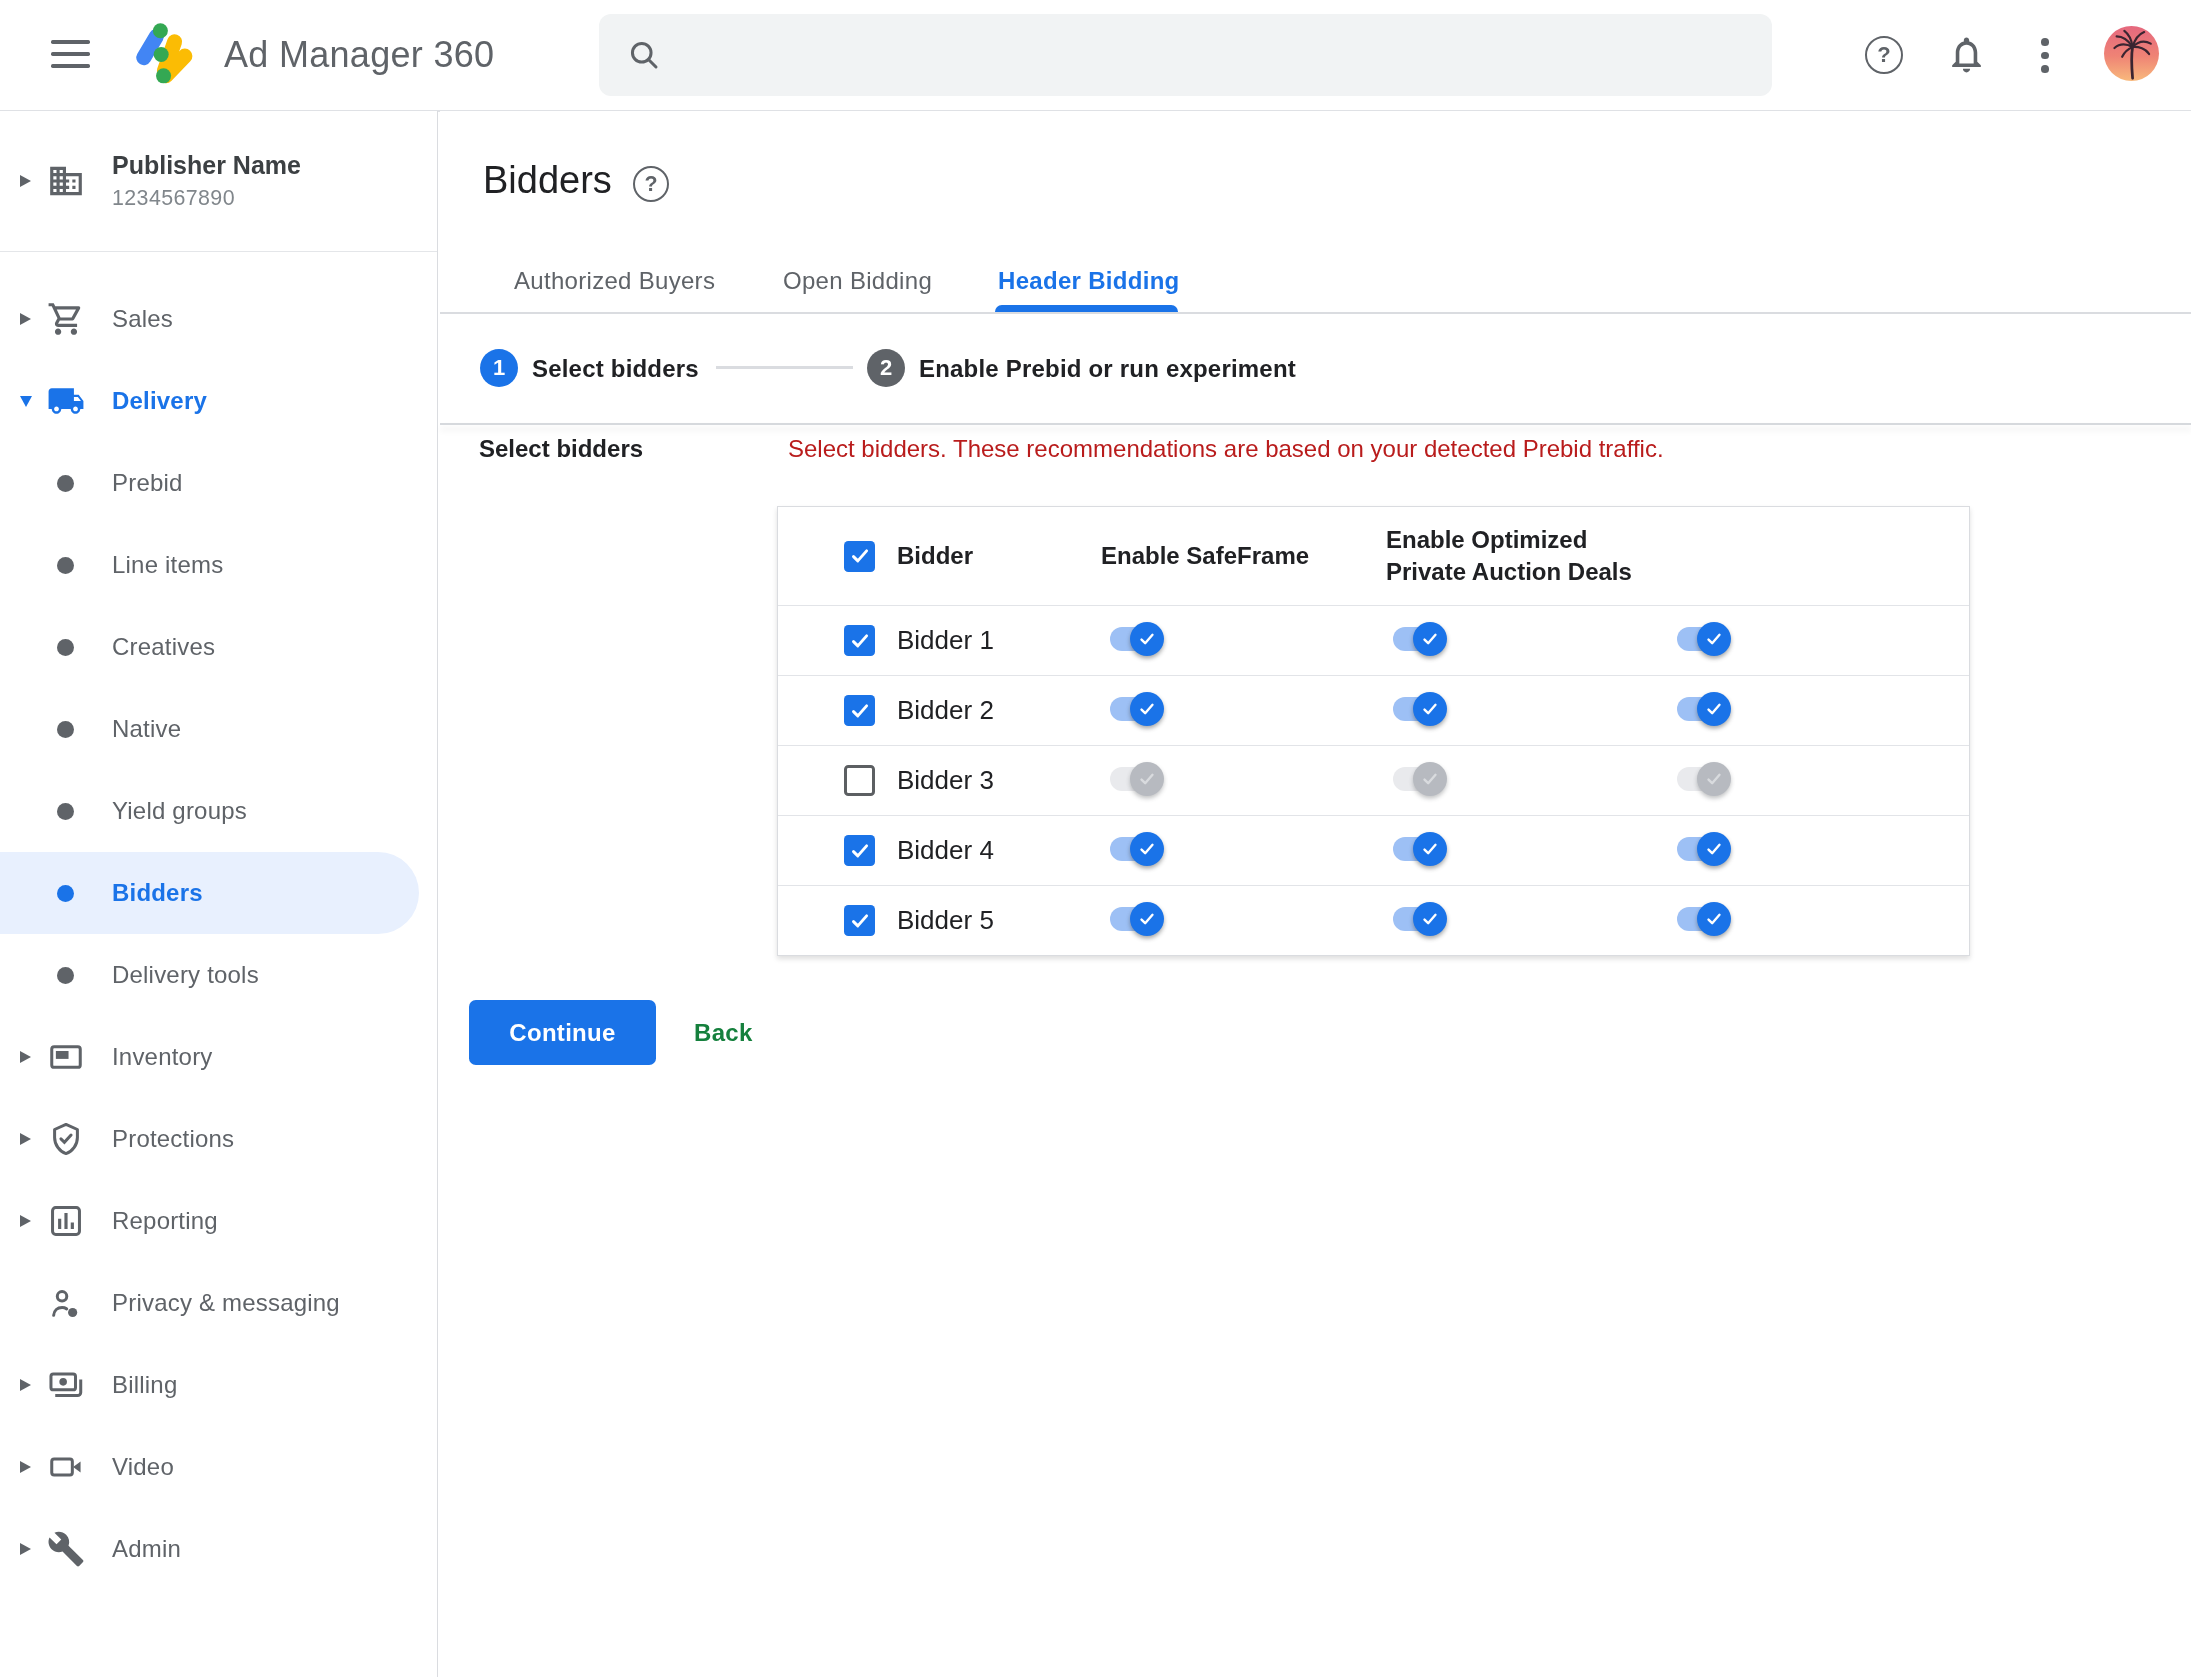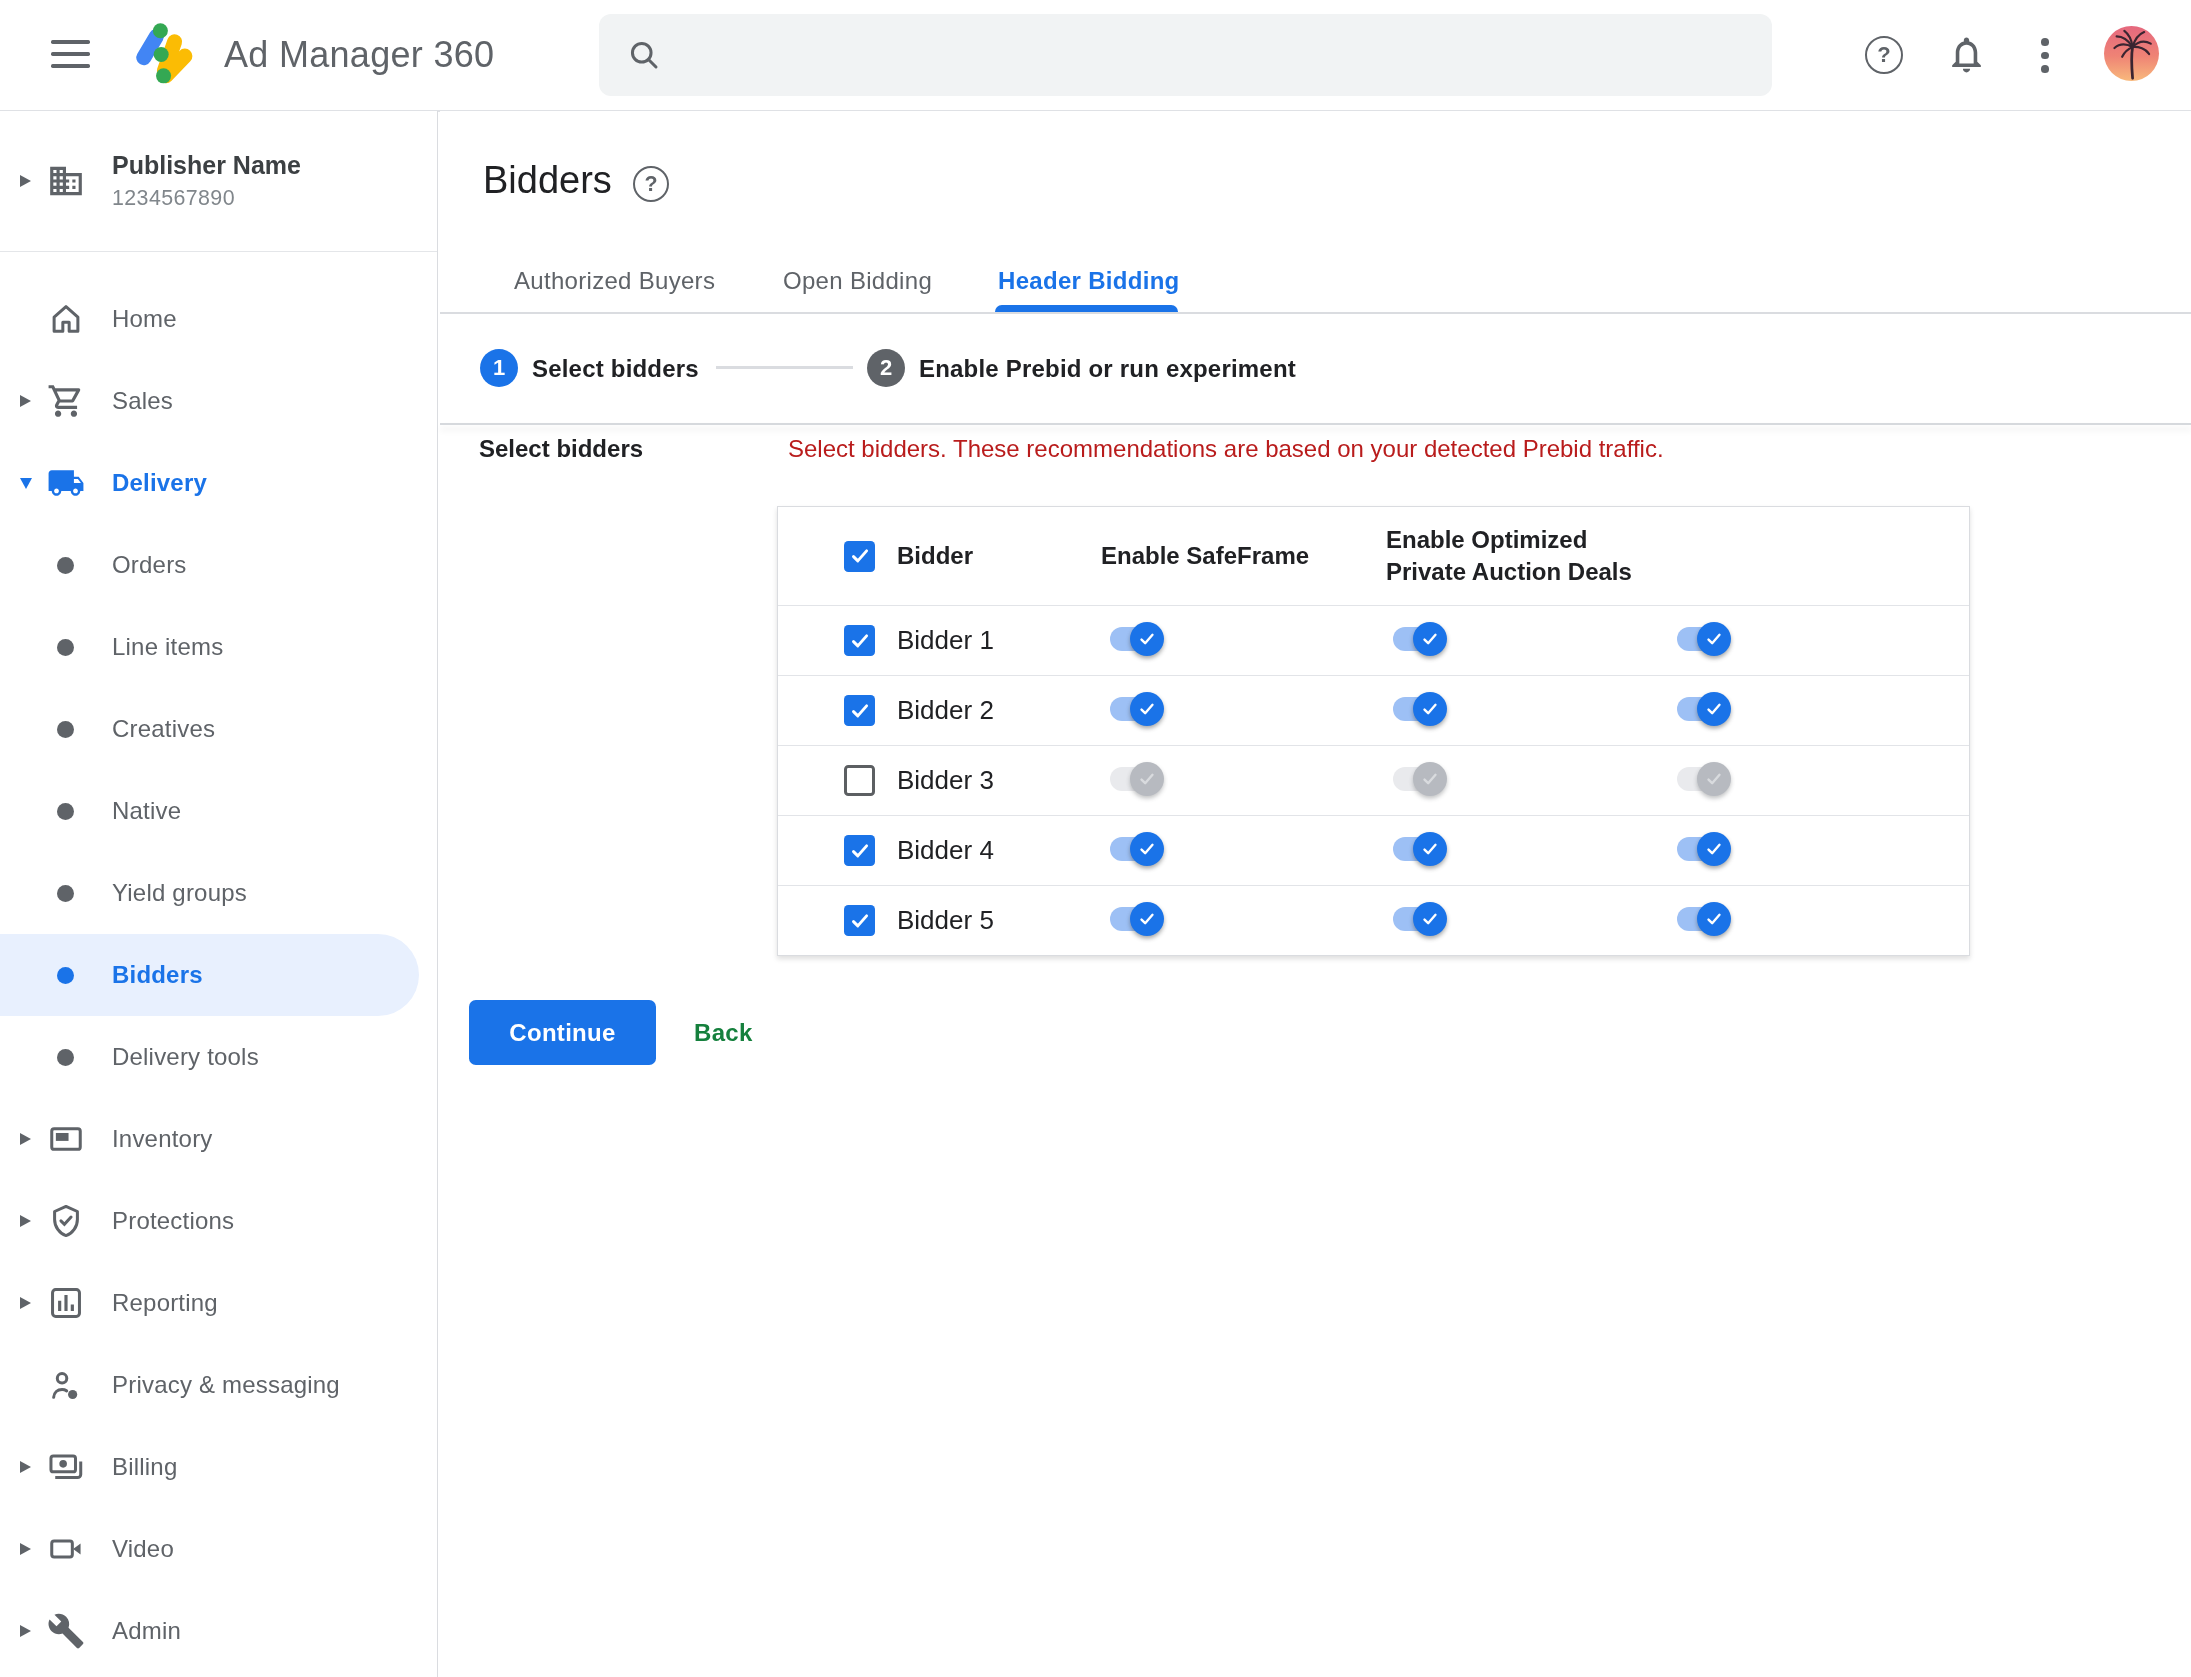--- a/index.html
+++ b/index.html
@@ -163,29 +163,20 @@
         <path d="M12 7V3H2v18h20V7H12zM6 19H4v-2h2v2zm0-4H4v-2h2v2zm0-4H4V9h2v2zm0-4H4V5h2v2zm4 12H8v-2h2v2zm0-4H8v-2h2v2zm0-4H8V9h2v2zm0-4H8V5h2v2zm10 12h-8v-2h2v-2h-2v-2h2v-2h-2V9h8v10zm-2-8h-2v2h2v-2zm0 4h-2v2h2v-2z"></path>
       </svg>
     </span>
     <span class="pub-text">
       <div class="pub-name">Publisher Name</div>
       <div class="pub-id">1234567890</div>
     </span>
   </div>
   <div id="nav">
       <div class="nav-item">
-        <span class="arrow-cell"></span>
-        <span class="icon-cell">
-          <svg width="38" height="38" viewBox="0 0 24 24">
-            <path d="M4.5 10.8 12 4.2 19.5 10.8 V19.8 H14 V14 H10 V19.8 H4.5 Z" fill="none" stroke="currentColor" stroke-width="1.9" stroke-linejoin="round"></path>
-          </svg>
-        </span>
-        <span class="nav-label">Home</span>
-      </div>
-      <div class="nav-item">
         <span class="arrow-cell">
           <span class="tri-r"></span>
         </span>
         <span class="icon-cell">
           <svg width="38" height="38" viewBox="0 0 24 24">
             <path fill="currentColor" d="M15.55 13c.75 0 1.41-.41 1.75-1.03l3.58-6.49c.37-.66-.11-1.48-.87-1.48H5.21l-.94-2H1v2h2l3.6 7.59-1.35 2.44C4.52 15.37 5.48 17 7 17h12v-2H7l1.1-2h7.45zM6.16 6h12.15l-2.76 5H8.53L6.16 6zM7 18c-1.1 0-1.99.9-1.99 2S5.9 22 7 22s2-.9 2-2-.9-2-2-2zm10 0c-1.1 0-1.99.9-1.99 2s.89 2 1.99 2 2-.9 2-2-.9-2-2-2z"></path>
           </svg>
         </span>
         <span class="nav-label">Sales</span>
       </div>
@@ -198,21 +189,21 @@
             <path fill="currentColor" d="M20 8h-3V4H3c-1.1 0-2 .9-2 2v11h2c0 1.66 1.34 3 3 3s3-1.34 3-3h6c0 1.66 1.34 3 3 3s3-1.34 3-3h2v-5l-3-4zM6 18.5c-.83 0-1.5-.67-1.5-1.5s.67-1.5 1.5-1.5 1.5.67 1.5 1.5-.67 1.5-1.5 1.5zm13.5-9 1.96 2.5H17V9.5h2.5zm-1.5 9c-.83 0-1.5-.67-1.5-1.5s.67-1.5 1.5-1.5 1.5.67 1.5 1.5-.67 1.5-1.5 1.5z"></path>
           </svg>
         </span>
         <span class="nav-label">Delivery</span>
       </div>
       <div class="nav-item sub">
         <span class="arrow-cell"></span>
         <span class="icon-cell">
           <span class="bullet"></span>
         </span>
-        <span class="nav-label">Orders</span>
+        <span class="nav-label">Prebid</span>
       </div>
       <div class="nav-item sub">
         <span class="arrow-cell"></span>
         <span class="icon-cell">
           <span class="bullet"></span>
         </span>
         <span class="nav-label">Line items</span>
       </div>
       <div class="nav-item sub">
         <span class="arrow-cell"></span>

